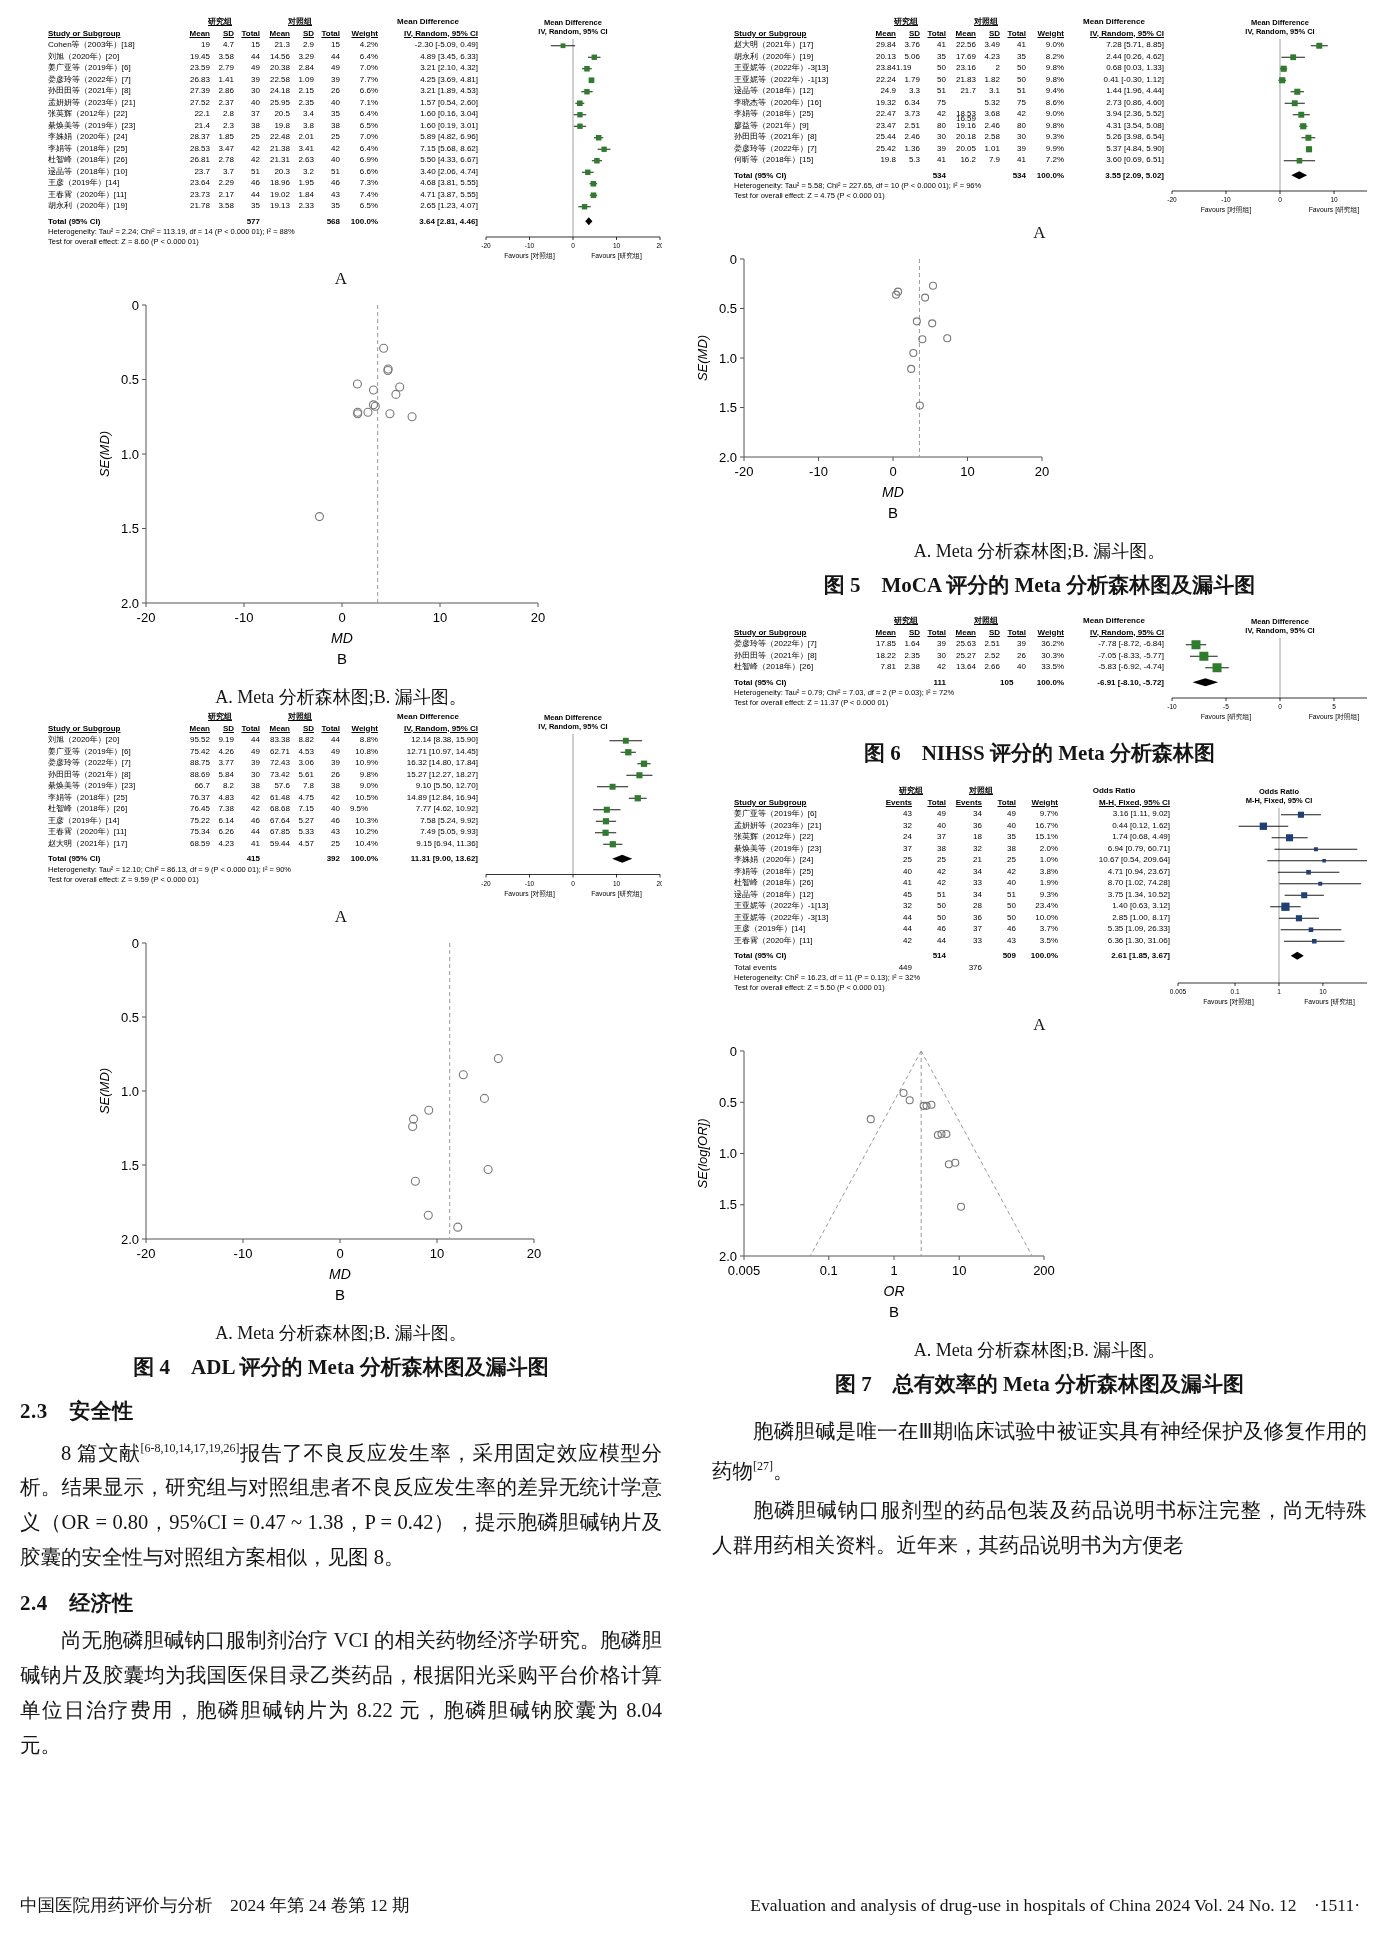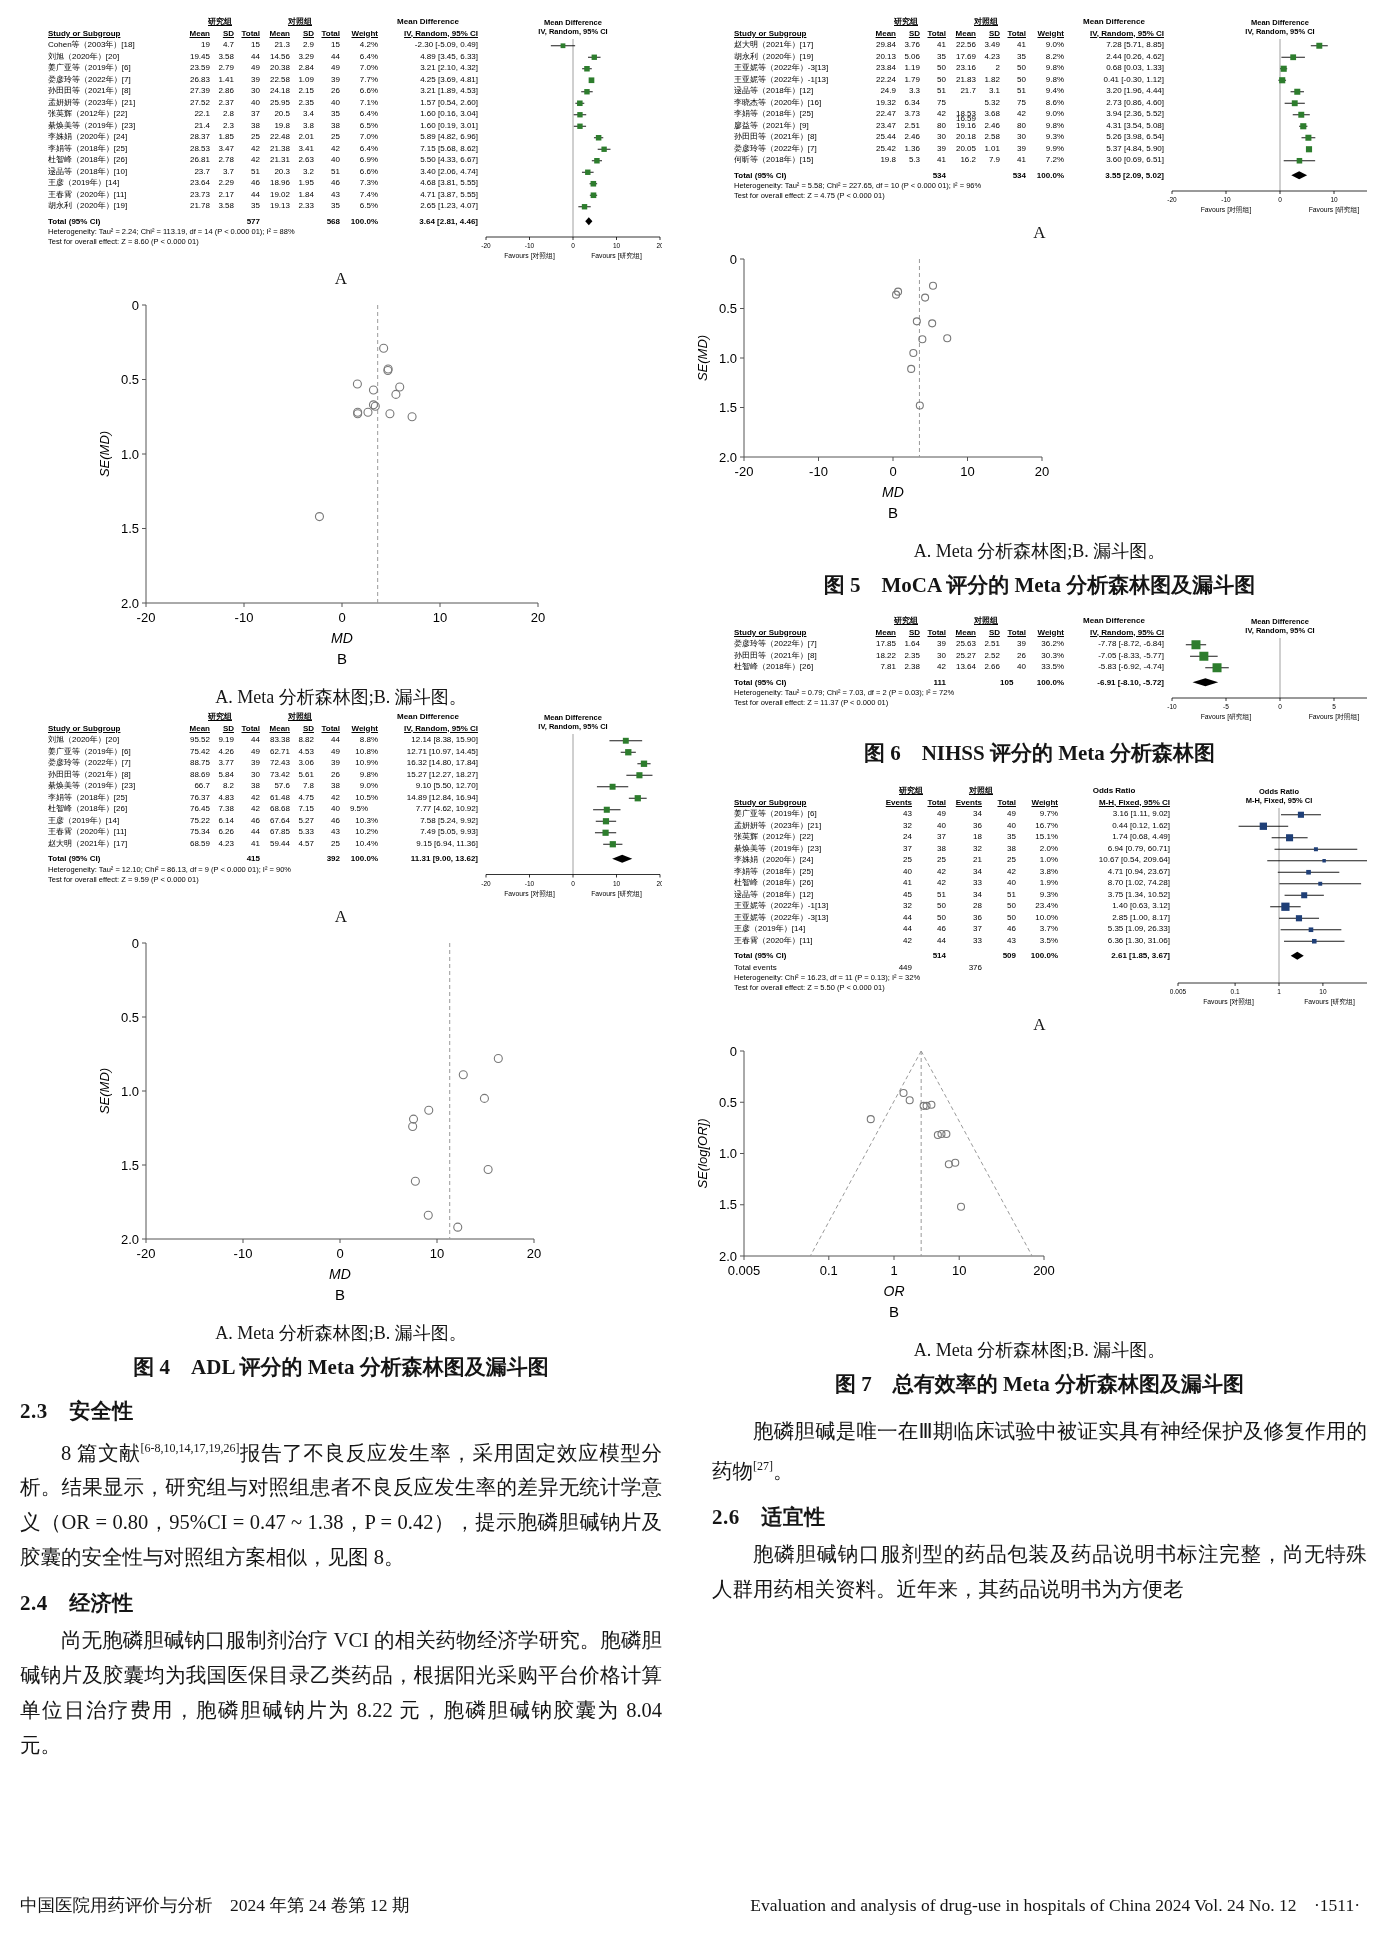--- a/index.html
+++ b/index.html
@@ -601,21 +601,21 @@
             <span style="width: 26px; text-align: right;">35</span>
             <span style="width: 30px; text-align: right;">17.69</span>
             <span style="width: 24px; text-align: right;">4.23</span>
             <span style="width: 26px; text-align: right;">35</span>
             <span style="width: 38px; text-align: right;">8.2%</span>
             <span style="width: 100px; text-align: right;">2.44 [0.26, 4.62]</span>
           </div>
           <div class="f-row">
             <span style="width: 132px; text-align: left;">王亚妮等（2022年）-3[13]</span>
             <span style="width: 30px; text-align: right;">23.84</span>
-            <span style="width: 24px; text-align: right;">1.19</span>
+            <span style="width: 24px; text-align: left;">1.19</span>
             <span style="width: 26px; text-align: right;">50</span>
             <span style="width: 30px; text-align: right;">23.16</span>
             <span style="width: 24px; text-align: right;">2</span>
             <span style="width: 26px; text-align: right;">50</span>
             <span style="width: 38px; text-align: right;">9.8%</span>
             <span style="width: 100px; text-align: right;">0.68 [0.03, 1.33]</span>
           </div>
           <div class="f-row">
             <span style="width: 132px; text-align: left;">王亚妮等（2022年）-1[13]</span>
             <span style="width: 30px; text-align: right;">22.24</span>
@@ -629,21 +629,21 @@
           </div>
           <div class="f-row">
             <span style="width: 132px; text-align: left;">逯晶等（2018年）[12]</span>
             <span style="width: 30px; text-align: right;">24.9</span>
             <span style="width: 24px; text-align: right;">3.3</span>
             <span style="width: 26px; text-align: right;">51</span>
             <span style="width: 30px; text-align: right;">21.7</span>
             <span style="width: 24px; text-align: right;">3.1</span>
             <span style="width: 26px; text-align: right;">51</span>
             <span style="width: 38px; text-align: right;">9.4%</span>
-            <span style="width: 100px; text-align: right;">3.20 [1.96, 4.44]</span>
+            <span style="width: 100px; text-align: right;">1.44 [1.96, 4.44]</span>
           </div>
           <div class="f-row">
             <span style="width: 132px; text-align: left;">李晓杰等（2020年）[16]</span>
             <span style="width: 30px; text-align: right;">19.32</span>
             <span style="width: 24px; text-align: right;">6.34</span>
             <span style="width: 26px; text-align: right;">75</span>
             <span style="width: 30px; text-align: right; margin-top: 16px;">16.59</span>
             <span style="width: 24px; text-align: right;">5.32</span>
             <span style="width: 26px; text-align: right;">75</span>
             <span style="width: 38px; text-align: right;">8.6%</span>
@@ -1134,20 +1134,19 @@
         <circle cx="247.4800708852378" cy="91.025" r="3.5" fill="none" stroke="#787878" stroke-width="1.1"></circle>
         <circle cx="252.37592190208952" cy="91.025" r="3.5" fill="none" stroke="#787878" stroke-width="1.1"></circle>
         <text x="200" y="253" font-size="14" text-anchor="middle" fill="#000" font-style="italic" font-family="&quot;Liberation Serif&quot;,serif">OR</text>
         <text x="200" y="274" font-size="15" text-anchor="middle" fill="#000" font-family="&quot;Liberation Serif&quot;,serif">B</text>
         <text x="13" y="110.5" font-size="13" text-anchor="middle" fill="#000" font-style="italic" font-family="&quot;Liberation Serif&quot;,serif" transform="rotate(-90 13 110.5)">SE(log[OR])</text>
       </svg></div>
   <div class="fig-sub">A. Meta 分析森林图;B. 漏斗图。</div>
   <div class="fig-cap">图 7　总有效率的 Meta 分析森林图及漏斗图</div>
 
   <p class="sec-p"><span>胞磷胆碱是唯一在Ⅲ期临床试验中被证实具有神经保护及修复作用的药物</span><sup>[27]</sup><span>。</span></p>
-  <div class="sec-h">2.6　适宜性</div>
   <p class="sec-p">胞磷胆碱钠口服剂型的药品包装及药品说明书标注完整，尚无特殊人群用药相关资料。近年来，其药品说明书为方便老</p>
 </div>
 
 <div id="footer">
   <span>中国医院用药评价与分析　2024 年第 24 卷第 12 期</span>
   <span>Evaluation and analysis of drug-use in hospitals of China 2024 Vol. 24 No. 12　·1511·</span>
 </div>
 
 </body></html>

